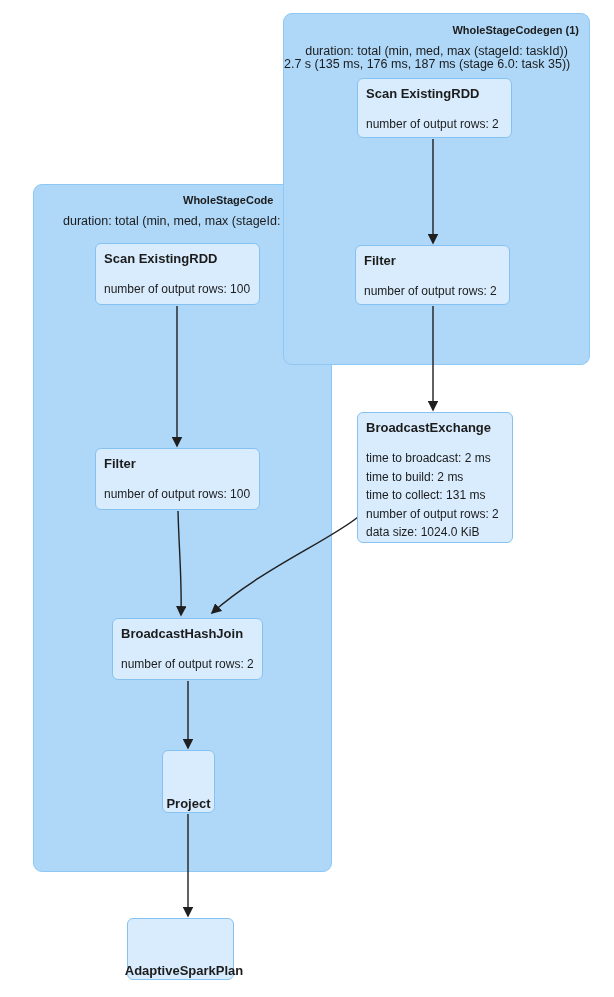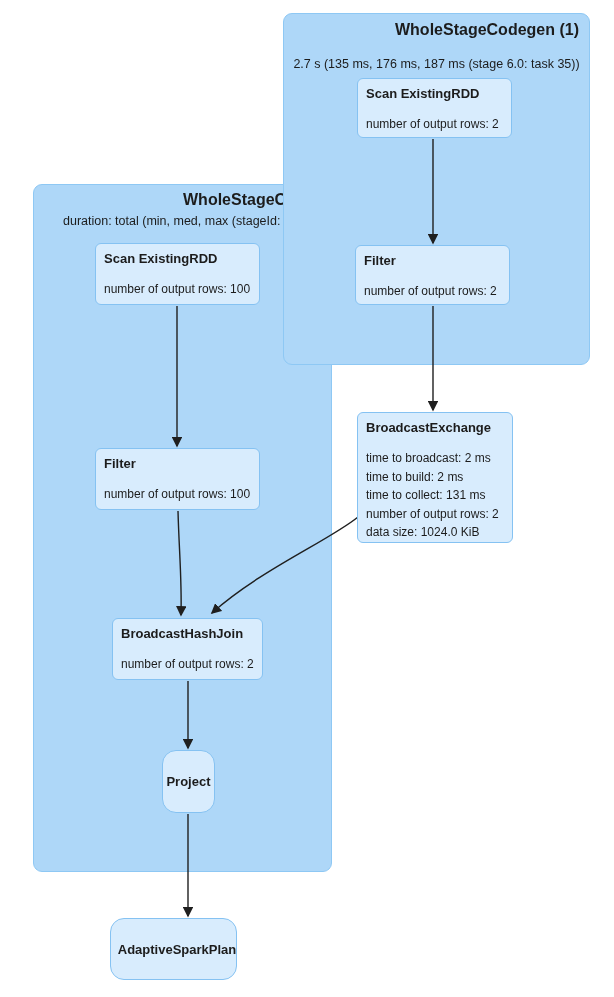--- a/index.html
+++ b/index.html
@@ -15,62 +15,63 @@
     position:relative;width:614px;height:997px;background:#ffffff;overflow:hidden;
     font-family:"Liberation Sans",sans-serif;color:var(--text);
   }
   .cluster{
     position:absolute;background:var(--cluster-fill);
     border:1px solid var(--cluster-border);border-radius:9px;box-sizing:border-box;
   }
   .cluster-left{left:33px;top:184px;width:299px;height:688px;z-index:1;}
   .cluster-right{left:283px;top:13px;width:307px;height:352px;z-index:2;}
   .cluster-title{
-    position:absolute;font-weight:bold;font-size:16px;line-height:14px;white-space:nowrap;
+    position:absolute;font-weight:bold;font-size:11px;line-height:14px;white-space:nowrap;
   }
   .cluster-right .cluster-title{top:9px;right:10px;}
   .cluster-left .cluster-title{top:8px;left:149px;}
   .cluster-duration{
     position:absolute;font-size:12.5px;line-height:13px;white-space:nowrap;
   }
   .cluster-right .dur1{top:31px;left:0;width:100%;text-align:center;}
-  .cluster-right .dur2{top:44px;left:0;width:100%;text-align:center;}
+  .cluster-right .dur2{top:44px;left:0;width:100%;}
   .cluster-left .dur1{top:30px;left:29px;}
   .cluster-left .dur2{top:43px;left:8px;}
   .edges{position:absolute;left:0;top:0;z-index:3;pointer-events:none;}
   .node{
     position:absolute;background:var(--node-fill);
     border:1px solid var(--node-border);border-radius:6px;box-sizing:border-box;
     padding:6px 8px;z-index:4;
   }
   .node-title{font-weight:bold;font-size:13px;line-height:17px;white-space:nowrap;}
   .node-metric{font-size:12px;line-height:18.5px;white-space:nowrap;}
   .node-gap{height:13px;}
-  .node-centered{display:flex;align-items:center;justify-content:center;padding:0;border-radius:14px;}
+  .node-centered{display:flex;align-items:flex-end;justify-content:center;padding:0;}
   .n-scan1{left:357px;top:78px;width:155px;height:60px;}
   .n-filter1{left:355px;top:245px;width:155px;height:60px;}
   .n-scan2{left:95px;top:243px;width:165px;height:62px;}
   .n-filter2{left:95px;top:448px;width:165px;height:62px;}
   .n-bcastx{left:357px;top:412px;width:156px;height:131px;}
   .n-bhj{left:112px;top:618px;width:151px;height:62px;}
   .n-project{left:162px;top:750px;width:53px;height:63px;}
-  .n-asp{left:110px;top:918px;width:127px;height:62px;padding-left:7px;}
+  .n-asp{left:127px;top:918px;width:107px;height:62px;padding-left:7px;}
 </style>
 </head>
 <body>
 
 <div id="canvas">
 
   <div class="cluster cluster-left">
     <div class="cluster-title">WholeStageCode</div>
     <div class="cluster-duration dur1">duration: total (min, med, max (stageId:</div>
   </div>
 
   <div class="cluster cluster-right">
     <div class="cluster-title">WholeStageCodegen (1)</div>
+    <div class="cluster-duration dur1">duration: total (min, med, max (stageId: taskId))</div>
     <div class="cluster-duration dur2">2.7 s (135 ms, 176 ms, 187 ms (stage 6.0: task 35))</div>
   </div>
 
   <svg class="edges" width="614" height="997">
     <defs>
       <marker id="arrow" viewBox="0 0 10 10" refX="8.5" refY="5" markerWidth="7.5" markerHeight="7.5" orient="auto">
         <path d="M0,0 L10,5 L0,10 z" fill="#1f1f1f"></path>
       </marker>
     </defs>
     <g stroke="#1f1f1f" stroke-width="1.4" fill="none">

